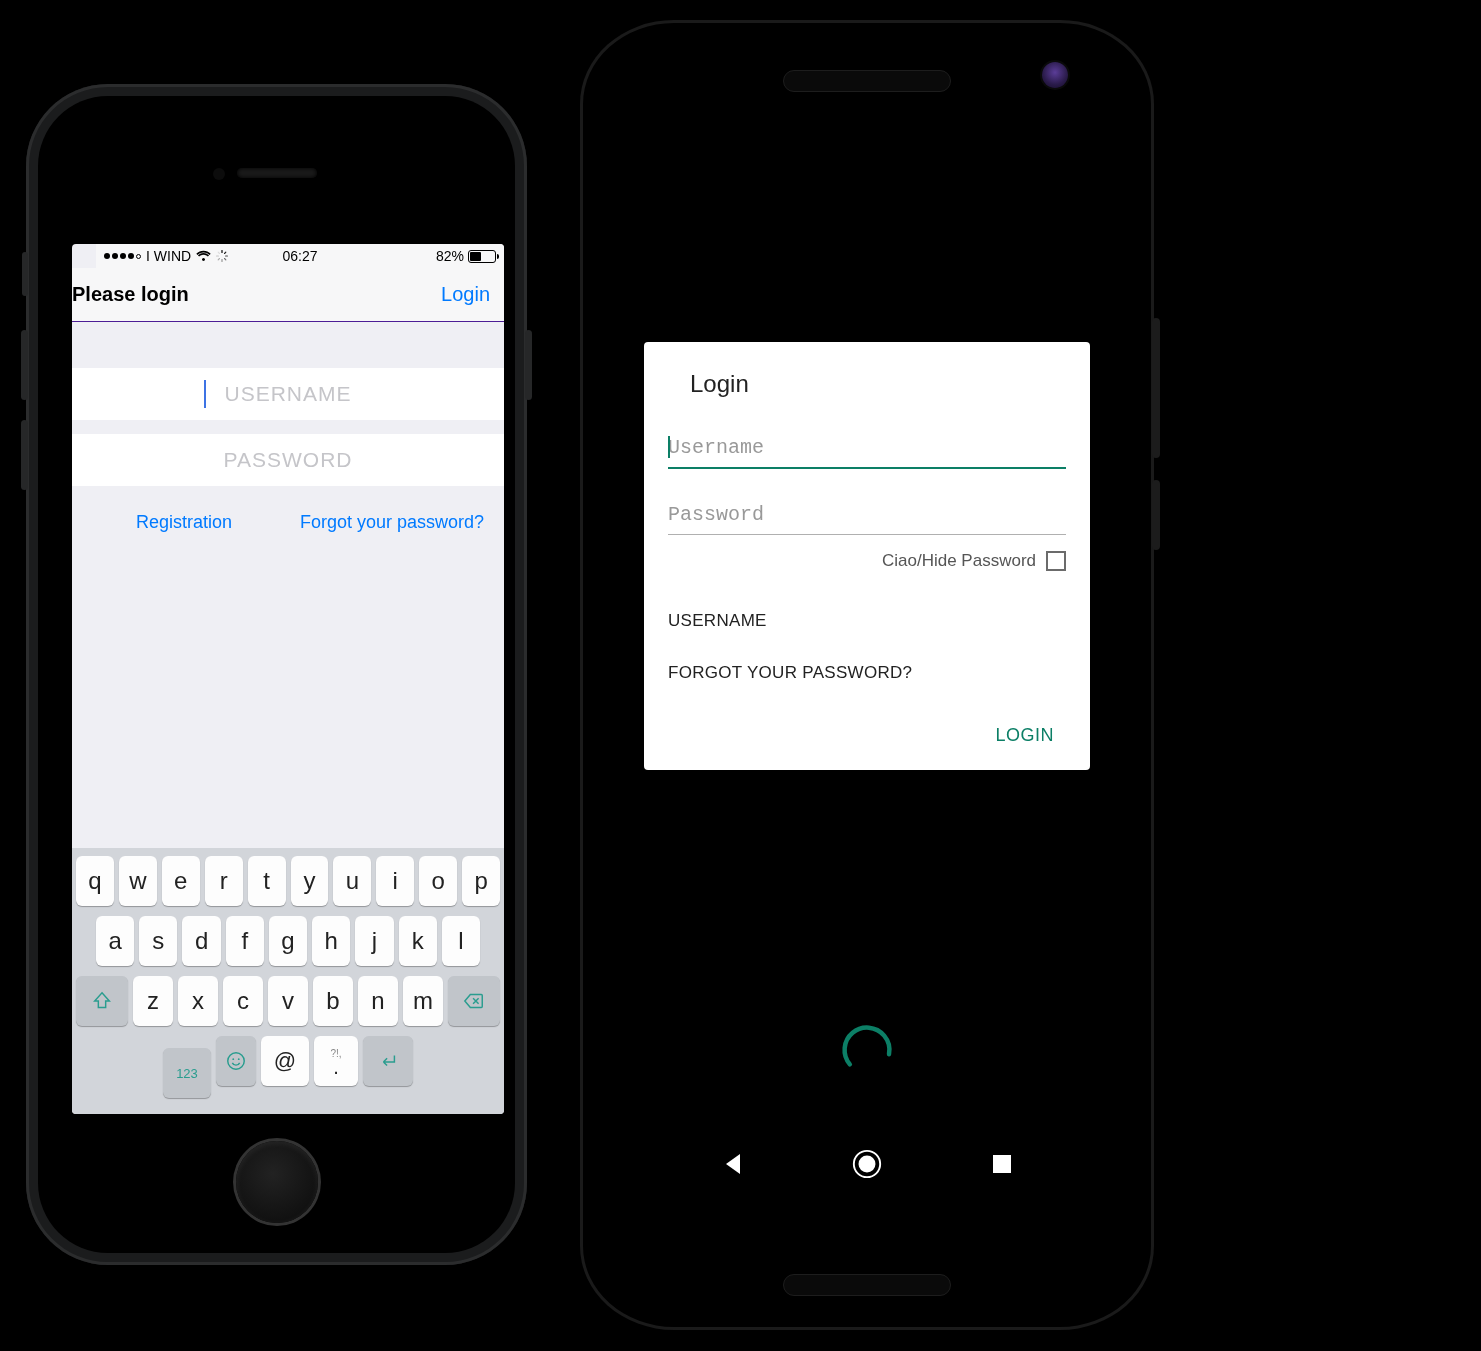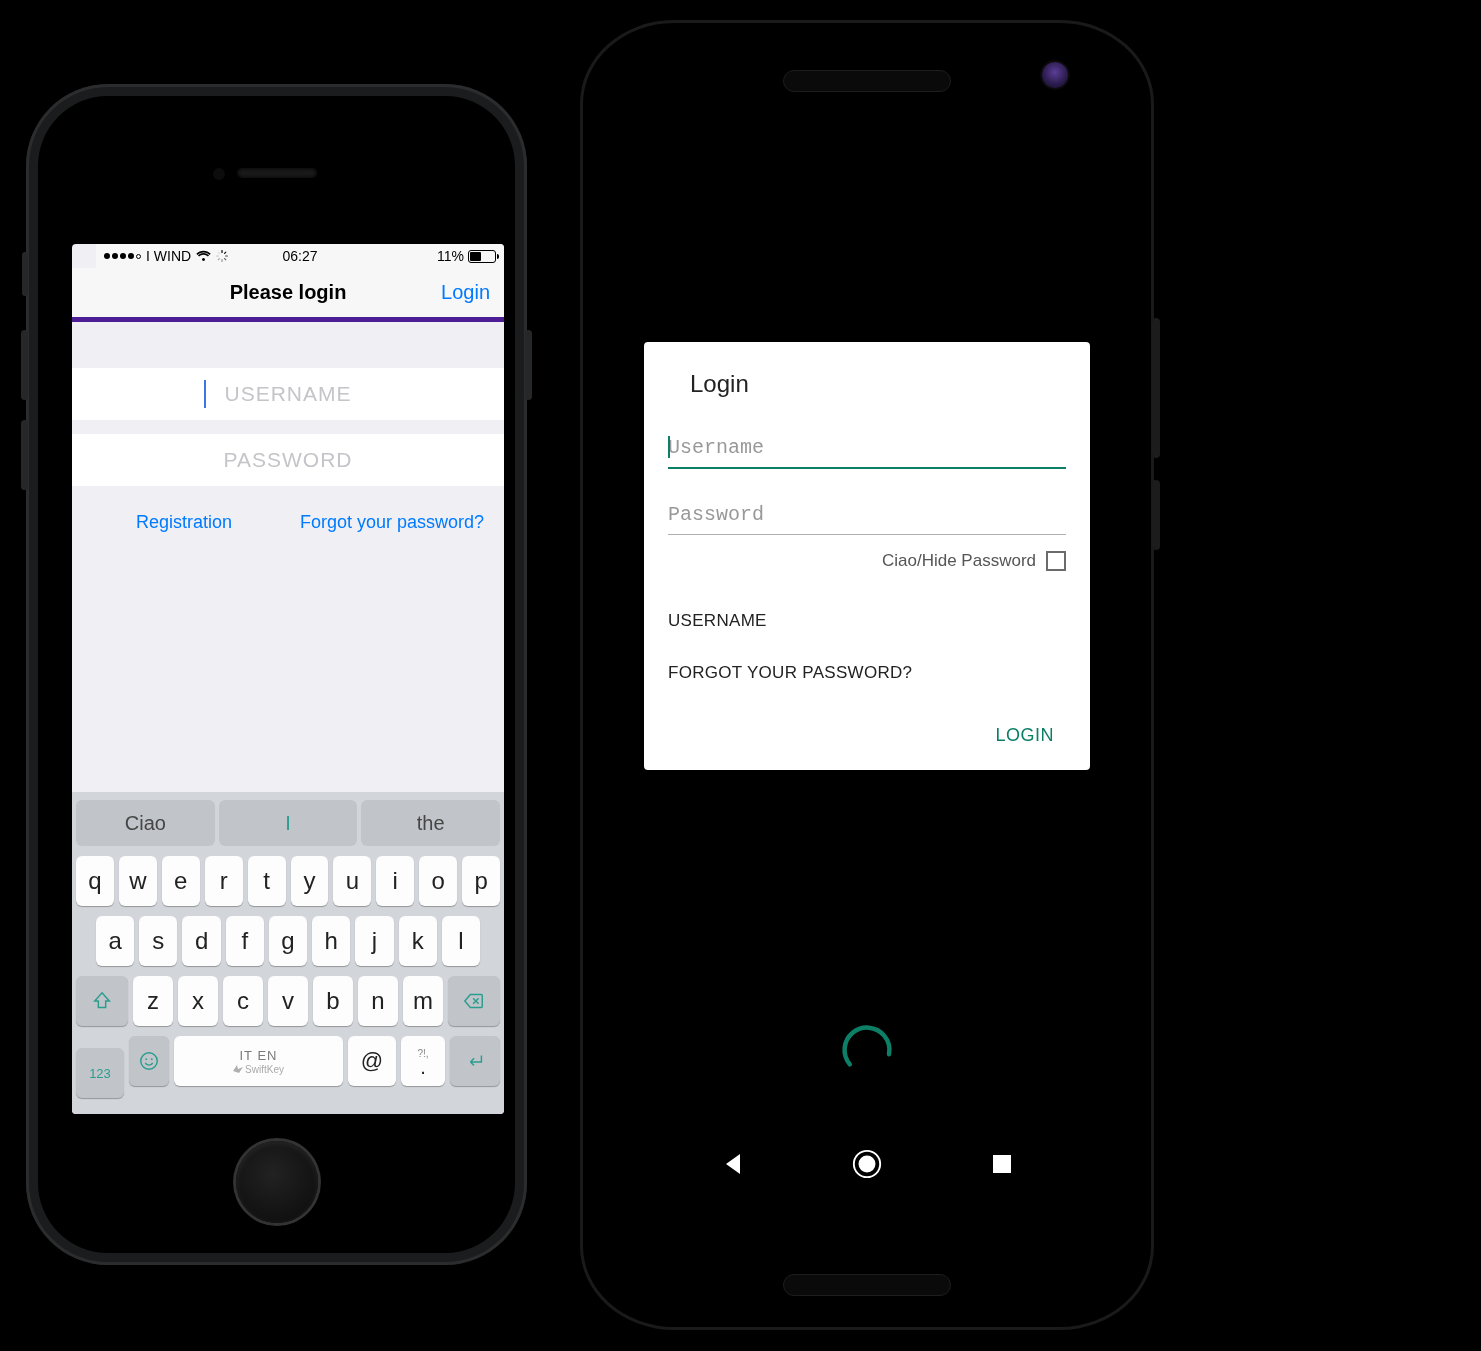--- a/index.html
+++ b/index.html
@@ -116,25 +116,24 @@
     left: 1px; top: 1px; bottom: 1px;
     width: 44%;
     background: #000;
     border-radius: 1px;
   }
 
   
   .ios-nav {
     height: 54px;
     background: #f7f7f8;
-    border-bottom: 5px solid #4c1d95;
+    border-bottom: 1px solid #4c1d95;
     position: relative;
     display: flex;
     align-items: center;
-    justify-content: center;
   }
   .ios-nav-title { font-size: 20px; font-weight: 600; color: #000; }
   .ios-nav-login {
     position: absolute; right: 14px;
     color: #007aff; font-size: 20px;
   }
 
   .ios-body { padding-top: 46px; }
   .ios-input-row {
     background: #fff;
@@ -391,21 +390,21 @@
                   <rect x="7.2" y="0" width="1.6" height="4" rx="0.8" transform="rotate(180 8 8)" opacity=".4"></rect>
                   <rect x="7.2" y="0" width="1.6" height="4" rx="0.8" transform="rotate(225 8 8)" opacity=".3"></rect>
                   <rect x="7.2" y="0" width="1.6" height="4" rx="0.8" transform="rotate(270 8 8)" opacity=".2"></rect>
                   <rect x="7.2" y="0" width="1.6" height="4" rx="0.8" transform="rotate(315 8 8)" opacity=".1"></rect>
                 </g>
               </svg>
           </span>
         </div>
         <div class="center">06:27</div>
         <div class="right">
-          <span>11%</span>
+          <span>82%</span>
           <span class="battery">
               <span class="fill"></span>
             </span>
         </div>
       </div>
 
       <div class="ios-nav">
         <span class="ios-nav-title">Please login</span>
         <span class="ios-nav-login">Login</span>
       </div>
@@ -418,25 +417,20 @@
         <div class="ios-input-row">
           <span class="ios-input-placeholder">PASSWORD</span>
         </div>
         <div class="ios-links">
           <span>Registration</span>
           <span>Forgot your password?</span>
         </div>
       </div>
 
       <div class="ios-keyboard">
-        <div class="kb-suggest">
-          <div>Ciao</div>
-          <div class="sel">I</div>
-          <div>the</div>
-        </div>
         <div class="kb-row r1">
           <div class="kb-key">q</div>
           <div class="kb-key">w</div>
           <div class="kb-key">e</div>
           <div class="kb-key">r</div>
           <div class="kb-key">t</div>
           <div class="kb-key">y</div>
           <div class="kb-key">u</div>
           <div class="kb-key">i</div>
           <div class="kb-key">o</div>
@@ -476,29 +470,20 @@
         <div class="kb-row r4">
           <div class="kb-key fn k123">123</div>
           <div class="kb-key fn emoji">
             <svg viewBox="0 0 24 24">
                 <circle cx="12" cy="12" r="9" fill="none" stroke="#2a9d8f" stroke-width="1.6"></circle>
                 <circle cx="9" cy="10" r="1" fill="#2a9d8f"></circle>
                 <circle cx="15" cy="10" r="1" fill="#2a9d8f"></circle>
                 <path d="M8 14c1 2 3 2.5 4 2.5s3-.5 4-2.5" fill="none" stroke="#2a9d8f" stroke-width="1.6"></path>
               </svg>
           </div>
-          <div class="kb-key space">
-            <span class="lang">IT EN</span>
-            <span class="brand">
-              <svg width="10" height="8" viewBox="0 0 10 8">
-                  <path d="M0 6 L4 0 L5 4 L10 2 L6 8 Z" fill="#b0b0b0"></path>
-                </svg>
-              <span>SwiftKey</span>
-            </span>
-          </div>
           <div class="kb-key at">@</div>
           <div class="kb-key punct">
             <span style="font-size:10px;color:#888">?!,</span>
             <span style="font-size:20px;line-height:0.6">.</span>
           </div>
           <div class="kb-key fn enter">
             <svg viewBox="0 0 24 24">
                 <path fill="none" stroke="#2a9d8f" stroke-width="1.6" d="M19 6v7H7m0 0l4-4m-4 4l4 4"></path>
               </svg>
           </div>

